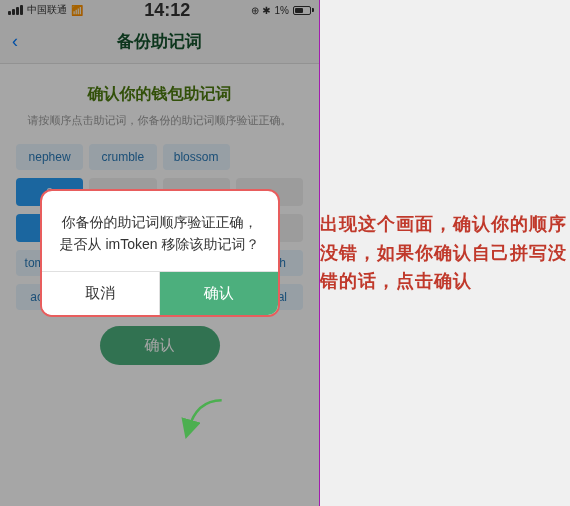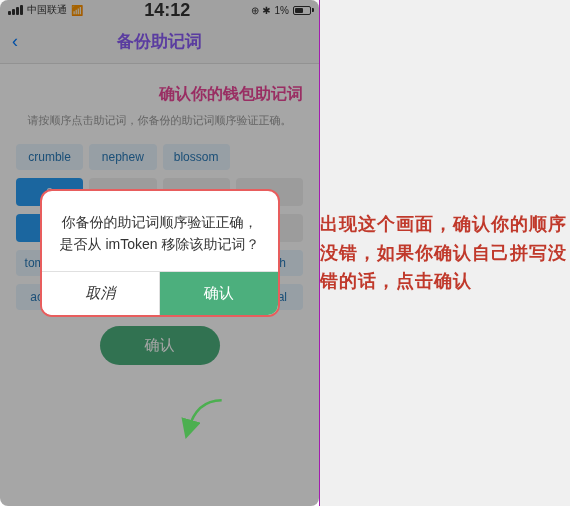--- a/index.html
+++ b/index.html
@@ -57,32 +57,32 @@
       display: flex;
       align-items: center;
       justify-content: center;
       border-bottom: 1px solid #e0e0e0;
       position: relative;
     }
     .nav-back {
       position: absolute; left: 12px;
       color: #007aff; font-size: 18px; cursor: pointer;
     }
-    .nav-title { font-size: 17px; font-weight: 600; color: #8b5cf6; }
+    .nav-title { font-size: 17px; font-weight: 600; color: #14532d; }
 
     
     .content {
       padding: 20px 16px 0;
       position: relative;
     }
     .page-title {
-      text-align: right;
+      text-align: center;
       font-size: 16px;
       font-weight: 600;
-      color: #ec4899;
+      color: #4d7c0f;
       margin-bottom: 8px;
     }
     .page-subtitle {
       text-align: center;
       font-size: 11px;
       color: #999;
       margin-bottom: 16px;
       line-height: 1.4;
     }
 
@@ -129,21 +129,20 @@
 
     
     .dialog-overlay {
       position: absolute;
       top: 0; left: 0; right: 0; bottom: 0;
       background: rgba(0,0,0,0.35);
       display: flex;
       align-items: center;
       justify-content: center;
       z-index: 10;
-      border-radius: 8px;
     }
     .dialog {
       background: #fff;
       border-radius: 12px;
       width: 240px;
       overflow: hidden;
       border: 2px solid #e85d5d;
     }
     .dialog-body {
       padding: 20px 16px 16px;
@@ -160,21 +159,21 @@
     }
     .dialog-btn {
       flex: 1;
       padding: 12px 0;
       text-align: center;
       font-size: 15px;
       cursor: pointer;
       border: none;
       background: #fff;
     }
-    .dialog-btn.cancel { color: #333; border-right: 1px solid #e0e0e0; font-style: italic; }
+    .dialog-btn.cancel { color: #333; border-right: 1px solid #e0e0e0; }
     .dialog-btn.ok { color: #333; font-weight: 500; }
     .dialog-btn.ok.highlight { background: #4CAF7D; color: #fff; }
 
     
     .arrow-container {
       position: absolute;
       bottom: 60px;
       left: 180px;
       z-index: 20;
     }
@@ -227,22 +226,22 @@
   <div class="nav-bar">
     <span class="nav-back">‹</span>
     <span class="nav-title">备份助记词</span>
   </div>
 
   <div class="content">
     <div class="page-title">确认你的钱包助记词</div>
     <div class="page-subtitle">请按顺序点击助记词，你备份的助记词顺序验证正确。</div>
 
     <div class="word-grid">
+      <div class="word-chip">nephew</div>
       <div class="word-chip">crumble</div>
-      <div class="word-chip">nephew</div>
       <div class="word-chip">blossom</div>
     </div>
 
     <div class="word-grid">
       <div class="word-chip selected">a</div>
       <div class="word-chip empty"></div>
       <div class="word-chip empty"></div>
       <div class="word-chip empty"></div>
     </div>
 

